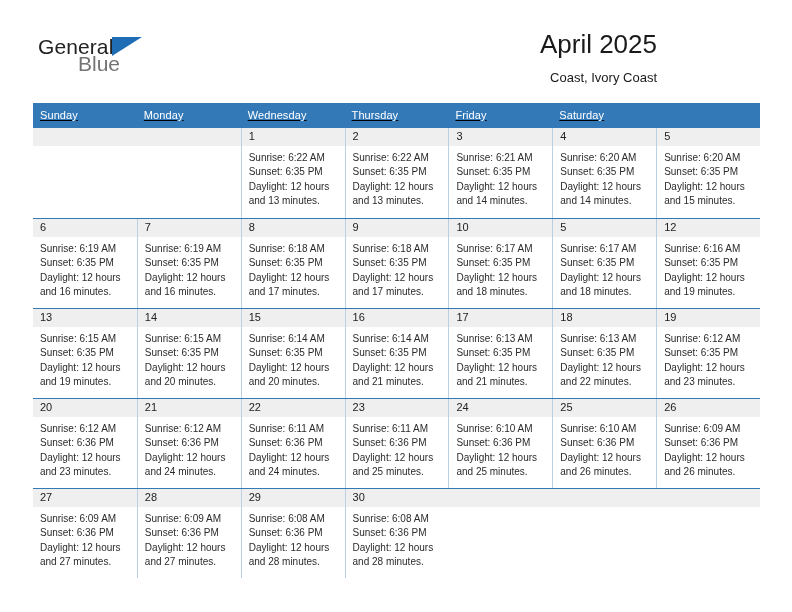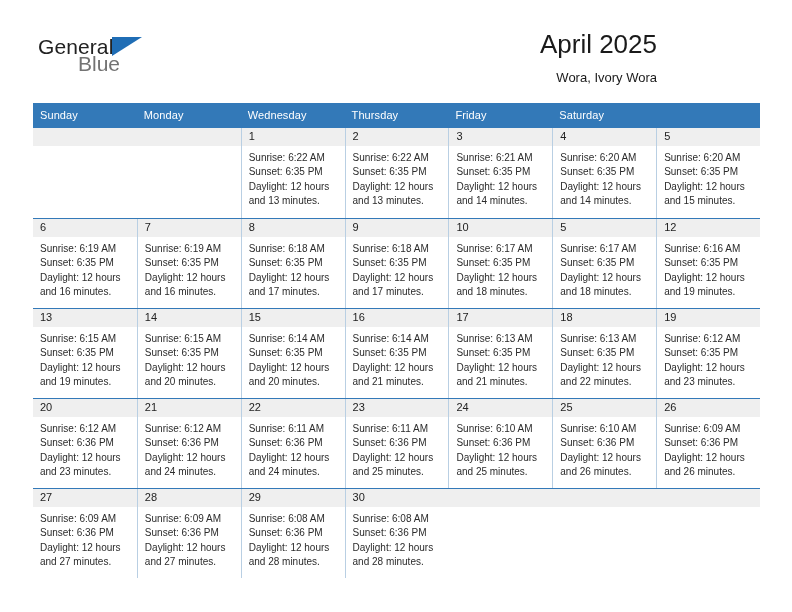--- a/index.html
+++ b/index.html
@@ -90,20 +90,21 @@
     position: absolute;
     left: 33px;
     top: 103px;
     width: 727px;
   }
 
   .weekday-header {
     display: grid;
     grid-template-columns: repeat(7, 1fr);
     background: #3379b8;
+    text-decoration: underline;
   }
   .weekday-cell {
     color: #ffffff;
     font-size: 11px;
     padding: 6px 0 6px 7px;
     box-sizing: border-box;
     line-height: 1.2;
     letter-spacing: 0.1px;
   }
 
@@ -162,21 +163,21 @@
 
   <div class="header">
 
     <div class="brand">
       <span class="brand-row1">General</span><span class="brand-flag"></span>
       <span class="brand-row2">Blue</span>
     </div>
 
     <div class="title-block">
       <h1 class="cal-title">April 2025</h1>
-      <div class="cal-subtitle">Wora, Ivory Wora</div>
+      <div class="cal-subtitle">Coast, Ivory Coast</div>
     </div>
 
   </div>
 
   <div class="calendar">
 
     <div class="weekday-header">
       <div class="weekday-cell">Sunday</div>
       <div class="weekday-cell">Monday</div>
       <div class="weekday-cell">Wednesday</div>

